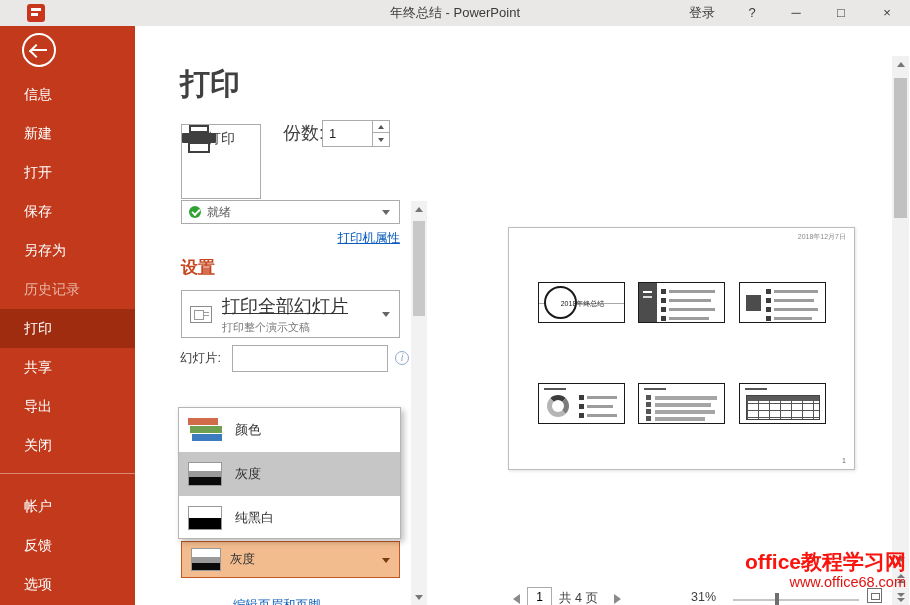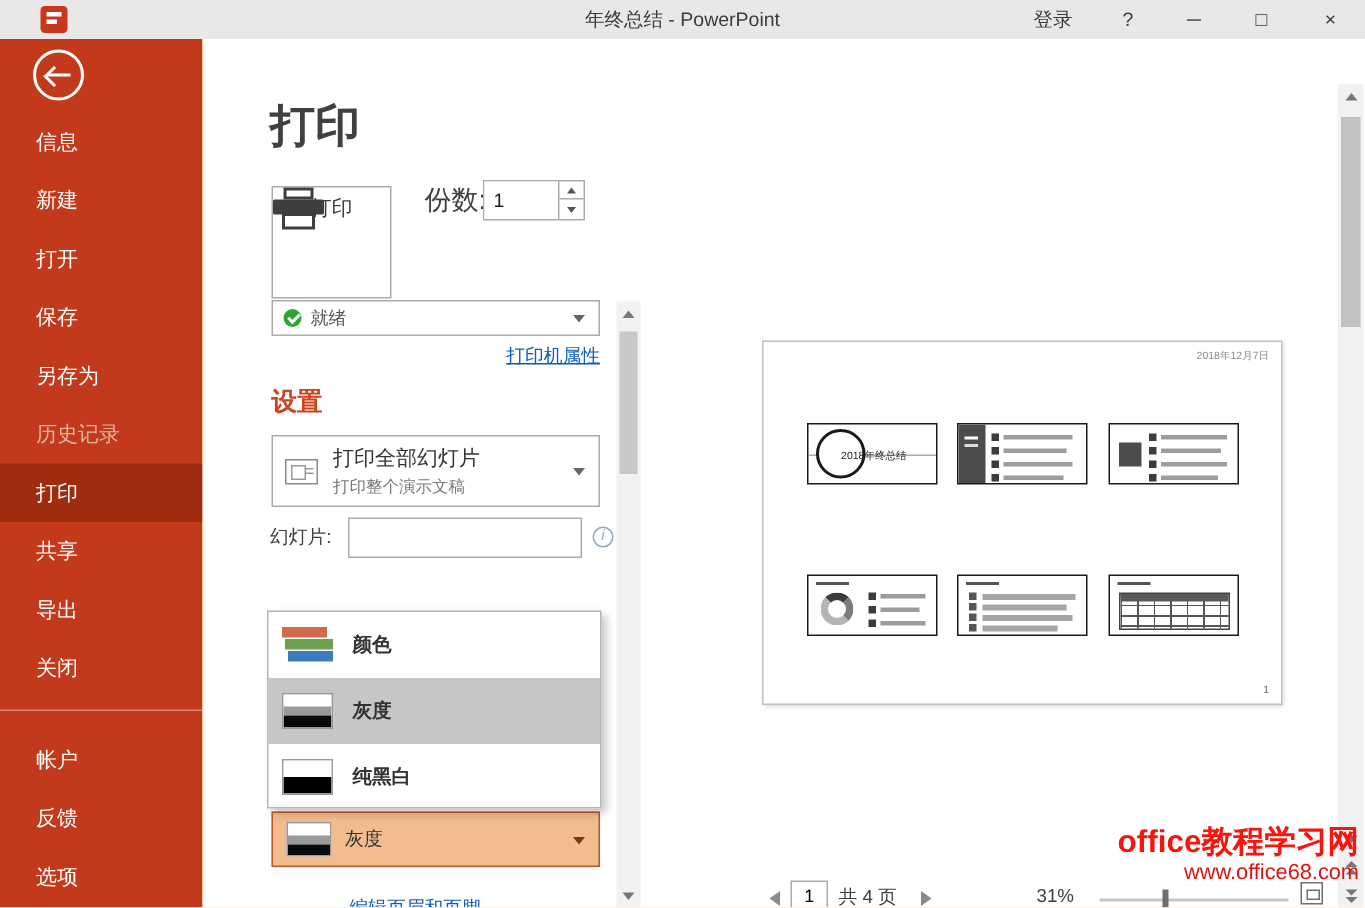--- a/index.html
+++ b/index.html
@@ -1,18 +1,18 @@
 <!DOCTYPE html>
 <html><head>
 <meta charset="utf-8">
 <style>
   * { box-sizing: border-box; margin: 0; padding: 0; }
   html,body { width:910px; height:605px; }
   body { font-family: "Liberation Sans", "DejaVu Sans", sans-serif; }
-  #app { position:relative; width:910px; height:605px; background:#fde047; overflow:hidden; }
+  #app { position:relative; width:910px; height:605px; background:#0f172a; overflow:hidden; }
 
   
   .titlebar { position:absolute; left:0; top:0; width:910px; height:26px; background:#EAE8E7; }
   .app-icon { position:absolute; left:27px; top:4px; width:18px; height:18px; background:#C8361B; border-radius:3px; }
   .app-icon::before { content:""; position:absolute; left:4px; top:4px; width:10px; height:3px; background:#fff; }
   .app-icon::after  { content:""; position:absolute; left:4px; top:9px; width:7px;  height:3px; background:#fff; }
   .tb-title { position:absolute; left:0; right:0; top:0; height:26px; line-height:26px; text-align:center; font-size:13px; color:#3B3B3B; }
   .tb-controls { position:absolute; right:0; top:0; height:26px; display:flex; }
   .tb-btn { height:26px; line-height:26px; text-align:center; font-size:13px; color:#3A3A3A; cursor:pointer; }
   .tb-signin { width:56px; } .tb-help { width:44px; } .tb-min { width:44px; } .tb-max { width:46px; } .tb-close { width:46px; }
@@ -59,34 +59,34 @@
   .settings-heading { position:absolute; left:46px; top:230px; font-size:17px; color:#C8451E; }
 
   .dd { position:absolute; border:1px solid #ABABAB; background:#fff; display:flex; align-items:center; cursor:pointer; }
   .caret { position:absolute; right:9px; top:50%; margin-top:-2px; width:0; height:0; border-left:4px solid transparent; border-right:4px solid transparent; border-top:5px solid #666; }
 
   .dd-range { left:46px; top:264px; width:219px; height:48px; }
   .icon-range { width:22px; height:17px; border:1px solid #8A8A8A; margin-left:8px; position:relative; background:#fff; flex:none; }
   .icon-range::before { content:""; position:absolute; left:3px; top:3px; width:8px; height:8px; border:1px solid #9A9A9A; }
   .icon-range::after { content:""; position:absolute; left:13px; top:5px; width:5px; height:1px; background:#9A9A9A; box-shadow:0 3px 0 #9A9A9A; }
   .dd-range-text { margin-left:10px; }
-  .dd-range-title { font-size:14px; color:#333; }
+  .dd-range-title { font-size:18px; color:#333;text-decoration:underline; }
   .dd-range-sub { font-size:11px; color:#777; margin-top:2px; }
 
   .slides-label { position:absolute; left:45px; top:319px; height:27px; line-height:27px; font-size:12.5px; color:#3F3F3F; }
   .slides-input { position:absolute; left:97px; top:319px; width:156px; height:27px; border:1px solid #ABABAB; outline:none; padding:0 6px; font-size:13px; font-family:inherit; }
   .info-icon { position:absolute; left:260px; top:325px; width:14px; height:14px; border:1px solid #8FA8C8; border-radius:50%; color:#8FA8C8; font-size:10px; text-align:center; line-height:12px; }
   .info-icon::after { content:"i"; font-style:italic; }
 
   .dd-layout { left:46px; top:354px; width:219px; height:27px; }
   .icon-grid6 { width:21px; height:15px; display:grid; grid-template-columns:repeat(3,1fr); grid-template-rows:repeat(2,1fr); gap:1px; margin-left:8px; flex:none; }
   .icon-grid6 i { background:#fff; border:1px solid #8A8A8A; }
   .dd-label { font-size:12.5px; color:#333; margin-left:9px; white-space:nowrap; }
 
-  .popup { position:absolute; left:43px; top:381px; width:223px; height:132px; background:#fff; border:1px solid #B5B5B5; box-shadow:3px 3px 6px rgba(0,0,0,.25); z-index:5;font-weight:bold; }
+  .popup { position:absolute; left:43px; top:381px; width:223px; height:132px; background:#fff; border:1px solid #B5B5B5; box-shadow:3px 3px 6px rgba(0,0,0,.25); z-index:5; }
   .popup-item { height:44px; display:flex; align-items:center; cursor:pointer; }
   .popup-item.sel { background:#C6C6C6; }
   .popup-label { font-size:13px; color:#333; margin-left:13px; }
   .icon-swatch { width:34px; height:24px; margin-left:9px; border:1px solid #999; background:#fff; overflow:hidden; flex:none; }
   .icon-color { border:none; }
   .icon-color i { display:block; height:7px; margin-bottom:1px; }
   .icon-color .c1 { background:#D26B4A; width:30px; }
   .icon-color .c2 { background:#6FA04F; width:32px; margin-left:2px; }
   .icon-color .c3 { background:#3B7BBE; width:30px; margin-left:4px; }
   .icon-gray i { display:block; }

